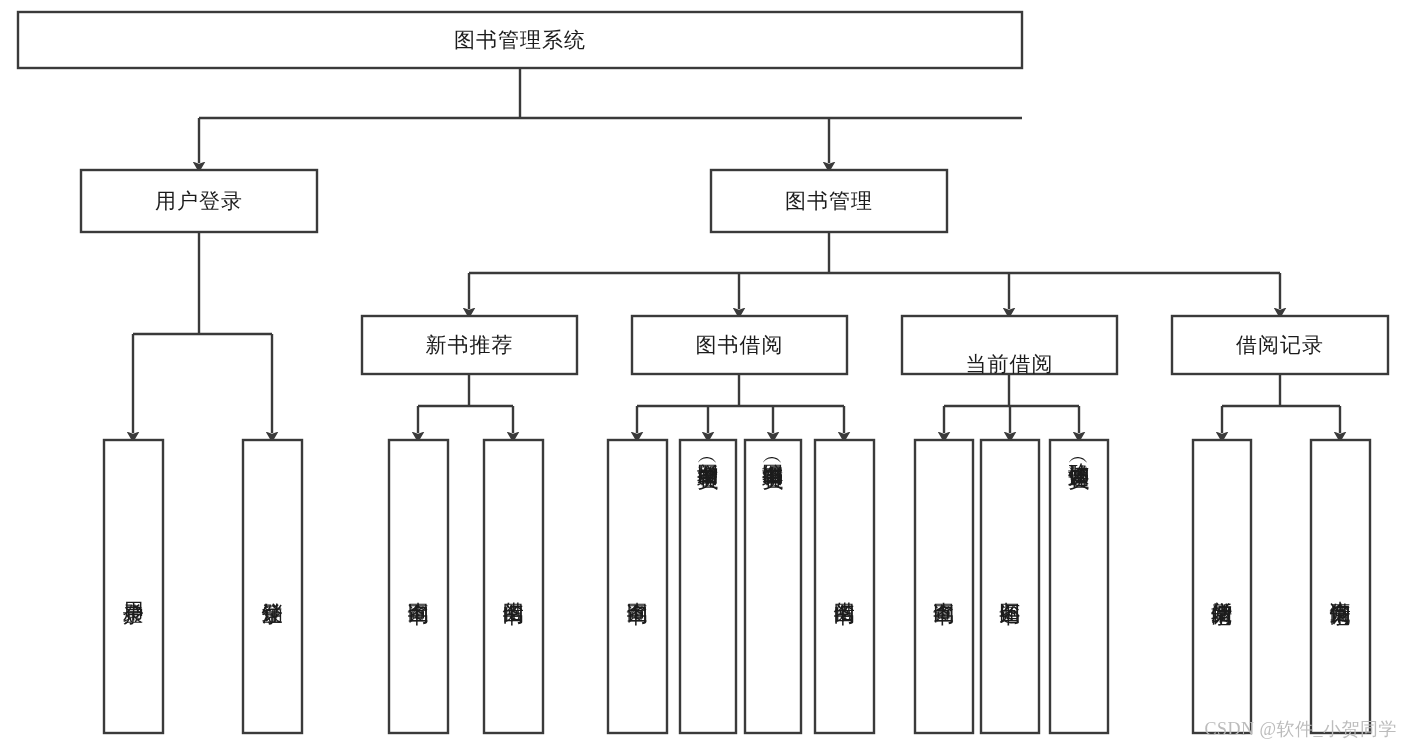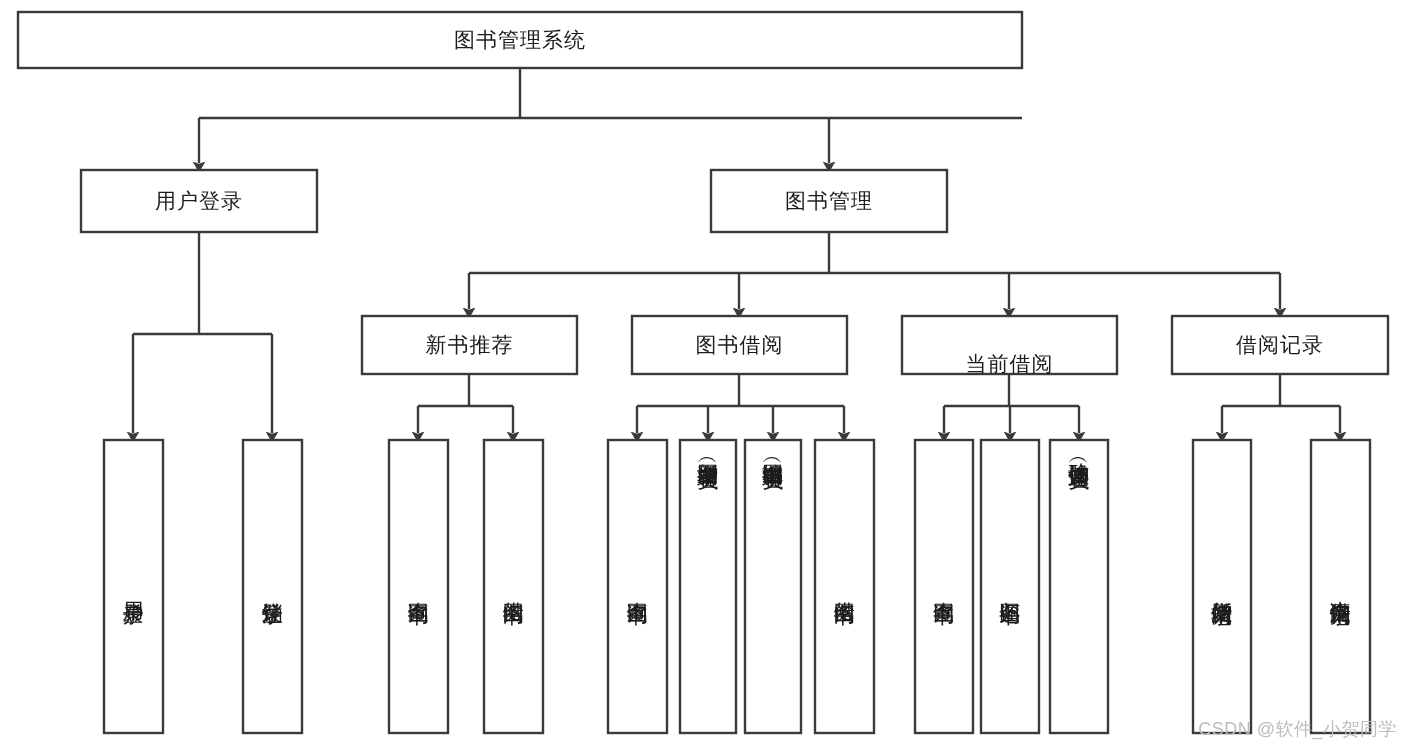--- a/index.html
+++ b/index.html
@@ -70,21 +70,21 @@
     letter-spacing: 1px;
     font-family: "Liberation Sans", "DejaVu Sans", sans-serif;
   }
   .wm {
     position: absolute;
     right: 8px;
     bottom: 6px;
     font-size: 18px;
     color: #bcbcbc;
     letter-spacing: 0.5px;
-    font-family: Liberation Sans, sans-serif;
+    font-family: Liberation Serif, serif;
   }
 </style>
 </head>
 <body>
 
 <div id="diagram-root">
 
   <svg id="diagram-svg" viewBox="0 0 1405 747">
     <defs>
       <marker id="arrowhead" markerWidth="11" markerHeight="13" refX="1.5" refY="6.5" orient="auto" markerUnits="userSpaceOnUse">

